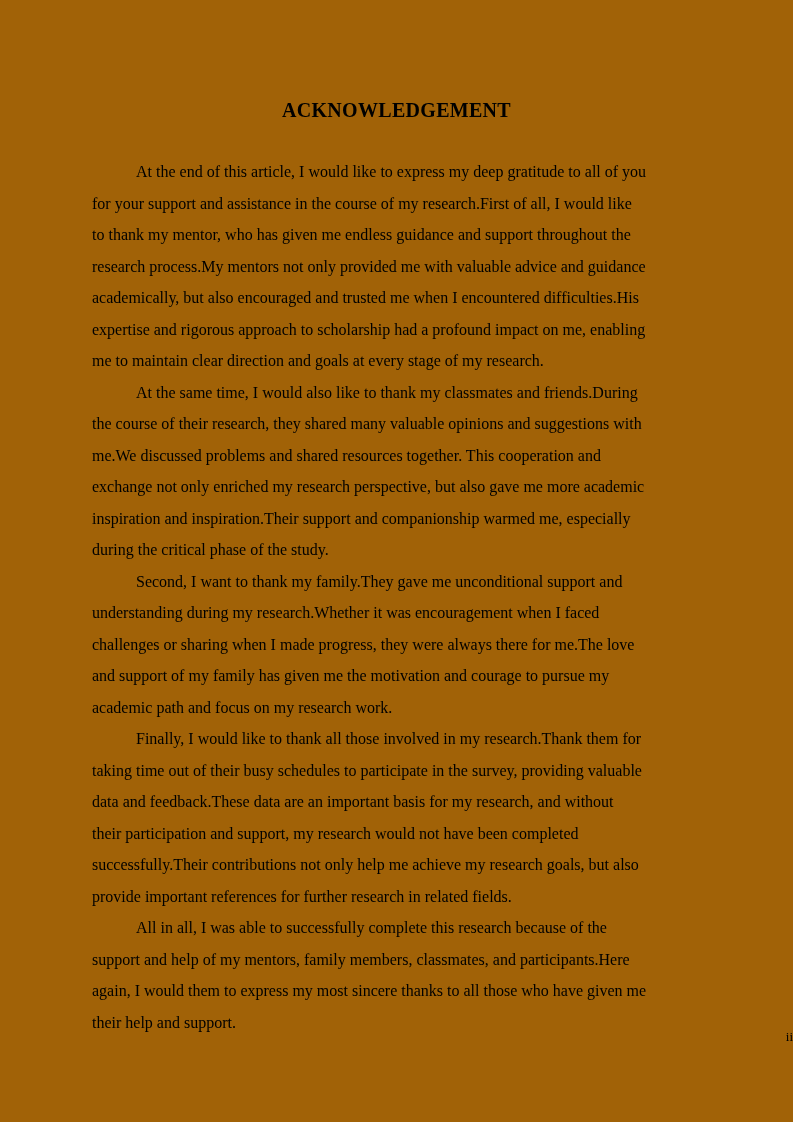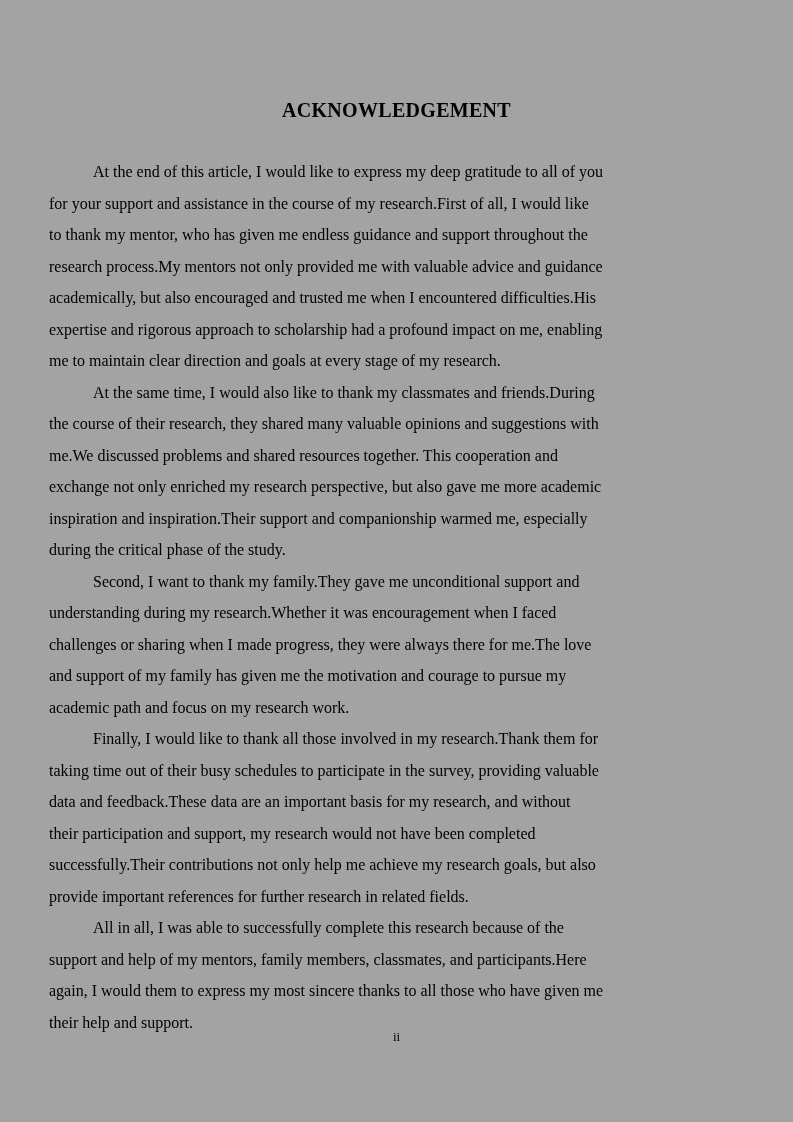--- a/index.html
+++ b/index.html
@@ -12,51 +12,51 @@
       height: 1122px;
       position: relative;
       font-family: "Liberation Serif", serif;
       color: #000000;
       overflow: hidden;
     }
     .page {
       position: relative;
       width: 793px;
       height: 1122px;
-      background: #a3a3a3;
+      background: #a16207;
     }
     .doc-title {
       margin: 0;
       padding-top: 97px;
       text-align: center;
       font-size: 20px;
       line-height: 26px;
       font-weight: bold;
       letter-spacing: 0.3px;
       font-family: "Liberation Serif", serif;
     }
     .content {
-      margin: 33px 75px 0 49px;
+      margin: 33px 75px 0 92px;
       width: 621px;
       font-size: 16px;
       line-height: 31.5px;
       text-align: left;
     }
     .content p {
       margin: 0;
       padding: 0;
       text-indent: 44px;
       white-space: pre-line; 
     }
     .page-number {
       position: absolute;
       top: 1029px;
       left: 0;
       width: 100%;
-      text-align: center;
+      text-align: right;
       font-size: 13px;
       line-height: 15px;
       font-family: "Liberation Serif", serif;
     }
   </style>
 </head>
 <body>
 
 <div class="page">
   <h1 class="doc-title">ACKNOWLEDGEMENT</h1>

